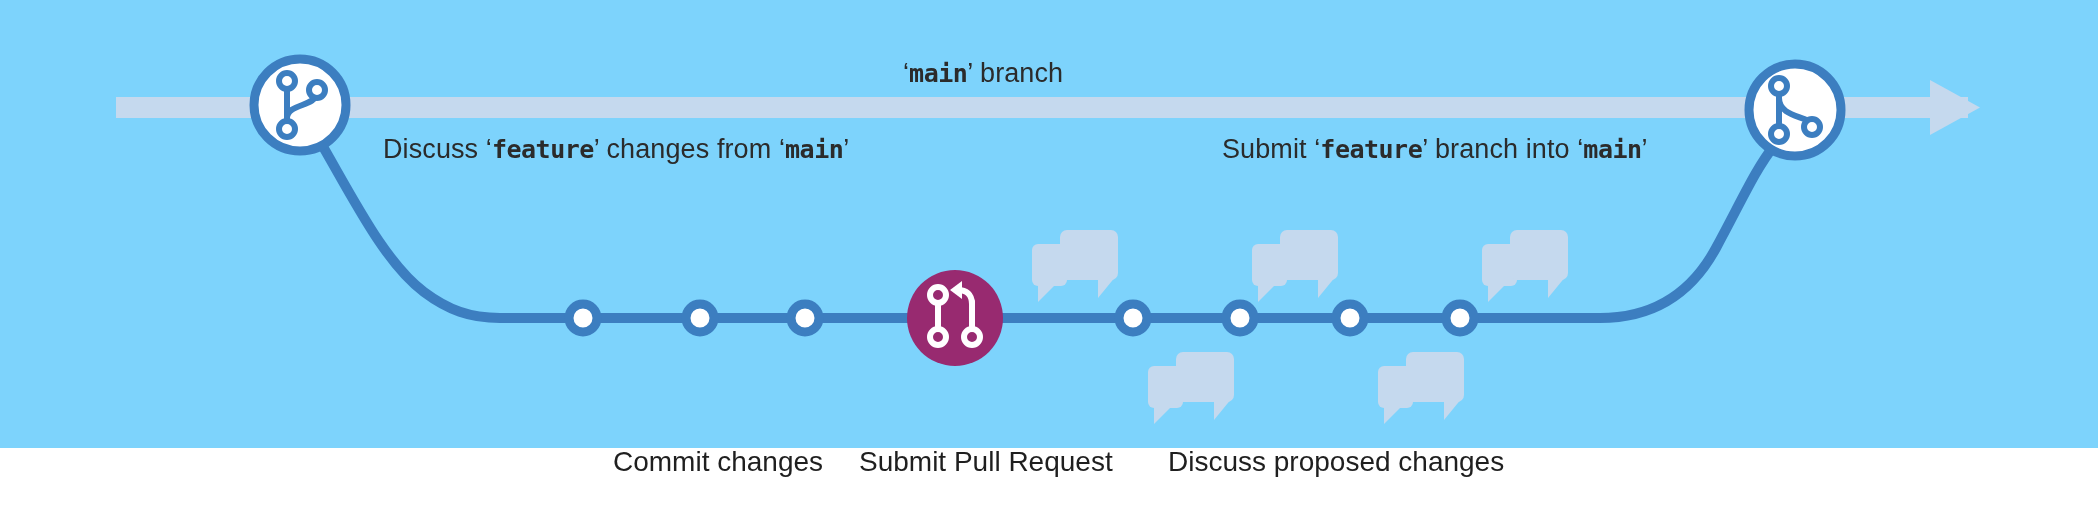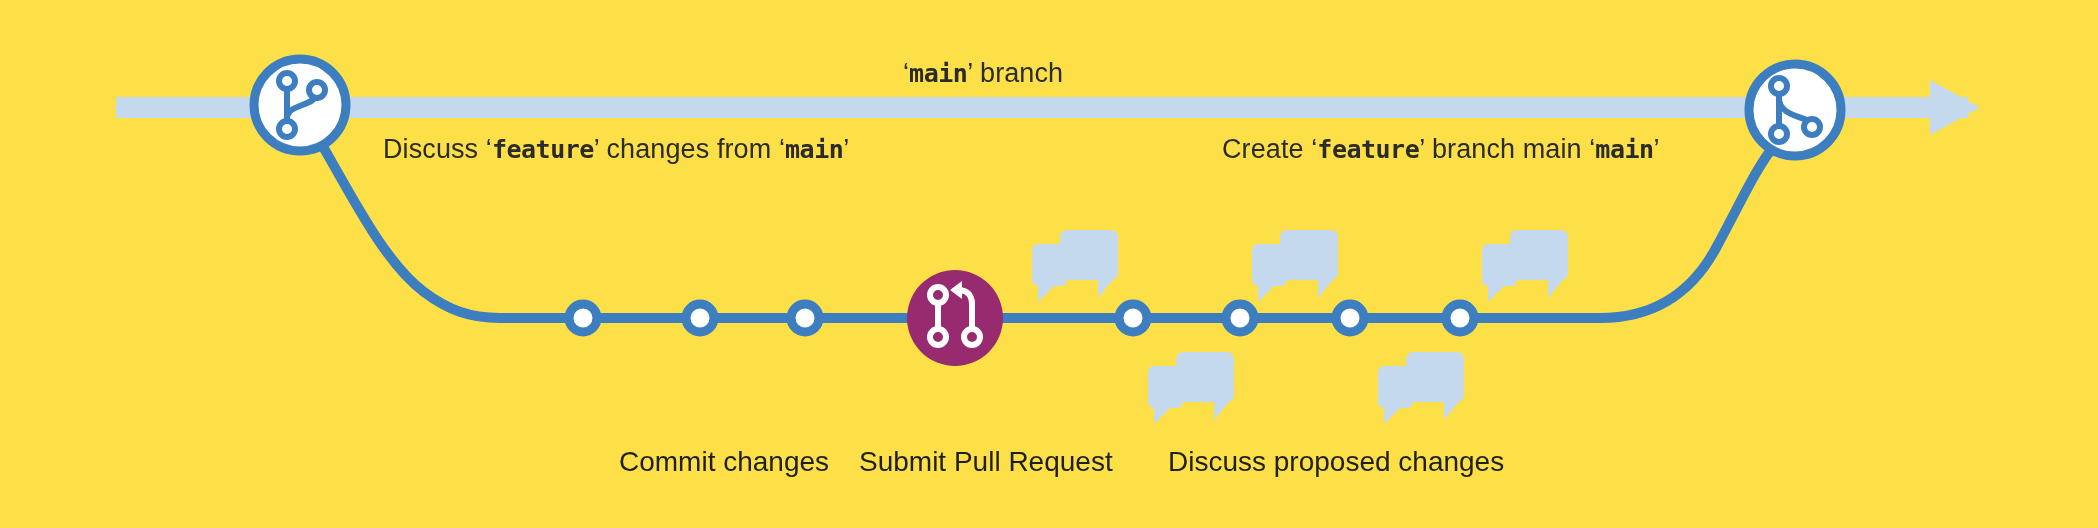--- a/index.html
+++ b/index.html
@@ -9,22 +9,22 @@
   }
   body {
     width: 2098px;
     height: 528px;
     overflow: hidden;
     font-family: "Liberation Sans", sans-serif;
   }
   #diagram-root {
     position: relative;
     width: 2098px;
-    height: 528px;
-    background: #fde047;
+    height: 448px;
+    background: #7dd3fc;
   }
   svg.layer {
     position: absolute;
     top: 0;
     left: 0;
     width: 2098px;
     height: 528px;
   }
   .lbl {
     position: absolute;
@@ -43,21 +43,21 @@
   .caption {
     position: absolute;
     white-space: nowrap;
     color: #1f1f1f;
     font-family: "Liberation Sans", sans-serif;
     font-size: 28px;
   }
   #lbl-main-branch  { left: 903px; top: 58px; }
   #lbl-create       { left: 383px; top: 134px; }
   #lbl-merge        { left: 1222px; top: 134px; }
-  #cap-commit       { left: 613px; top: 446px; margin-left: 6px; }
+  #cap-commit       { left: 613px; top: 446px; }
   #cap-pr           { left: 859px; top: 446px; }
   #cap-discuss      { left: 1168px; top: 446px; }
 </style>
 </head>
 <body>
 
 <div id="diagram-root">
 
   <svg class="layer" viewBox="0 0 2098 528">
 
@@ -169,23 +169,23 @@
   <div class="lbl" id="lbl-main-branch"><span>‘</span><span class="mono">main</span><span>’</span>
     <span>branch</span>
   </div>
 
   <div class="lbl" id="lbl-create"><span>Discuss</span>
     <span>‘</span><span class="mono">feature</span><span>’</span>
     <span>changes from</span>
     <span>‘</span><span class="mono">main</span><span>’</span>
   </div>
 
-  <div class="lbl" id="lbl-merge"><span>Create</span>
+  <div class="lbl" id="lbl-merge"><span>Submit</span>
     <span>‘</span><span class="mono">feature</span><span>’</span>
-    <span>branch main</span>
+    <span>branch into</span>
     <span>‘</span><span class="mono">main</span><span>’</span>
   </div>
 
   <div class="caption" id="cap-commit">Commit changes</div>
   <div class="caption" id="cap-pr">Submit Pull Request</div>
   <div class="caption" id="cap-discuss">Discuss proposed changes</div>
 
 </div>
 
 </body></html>

